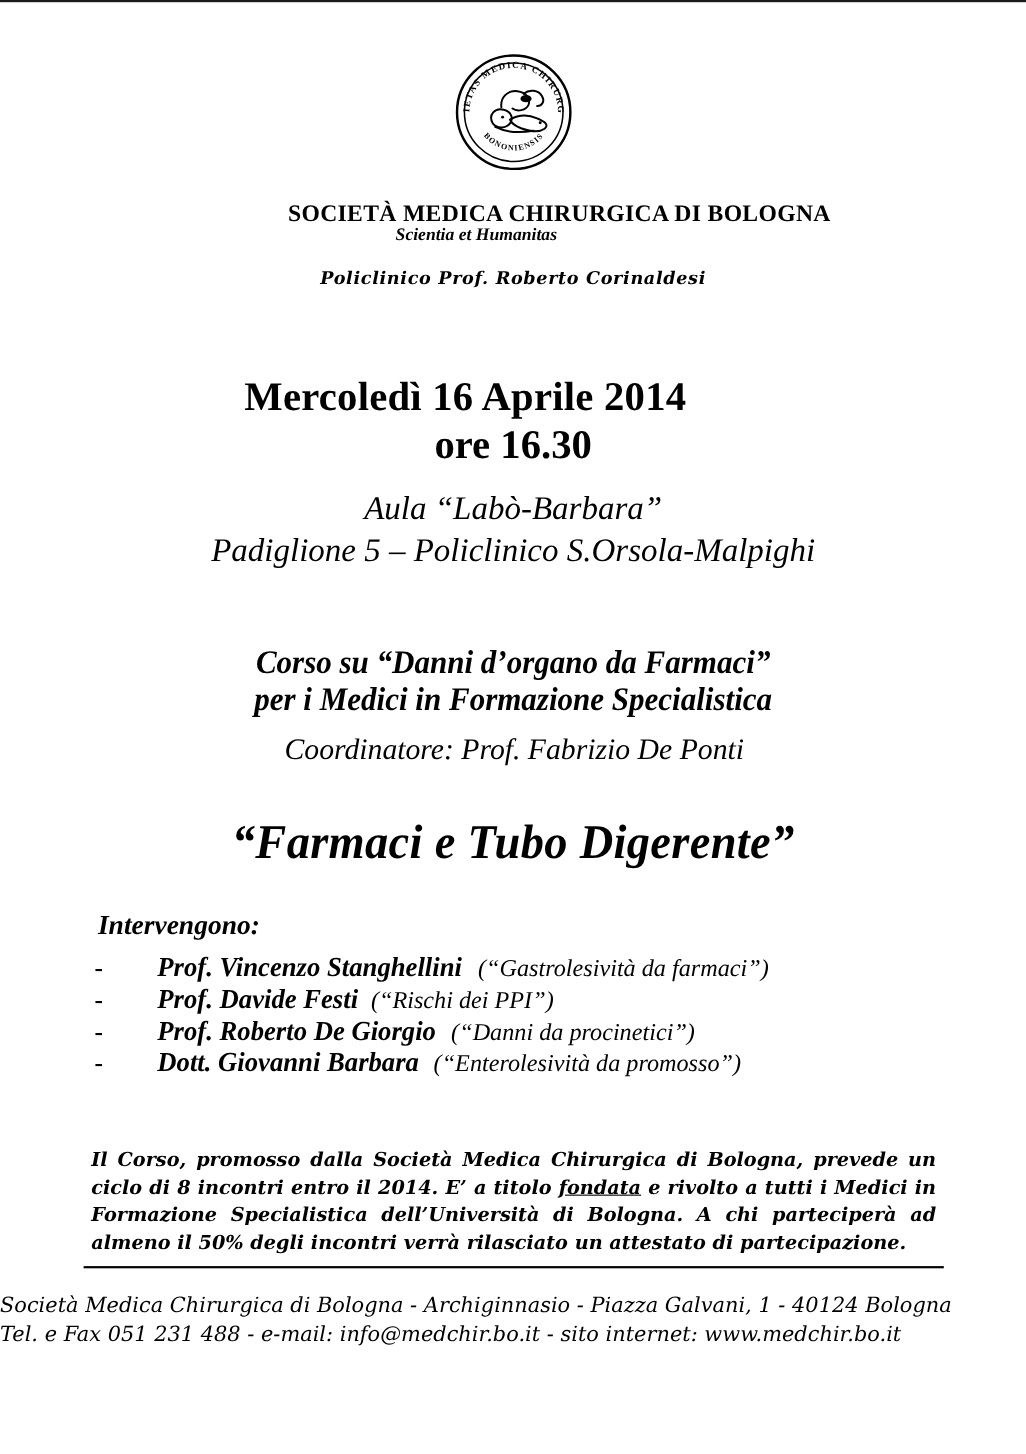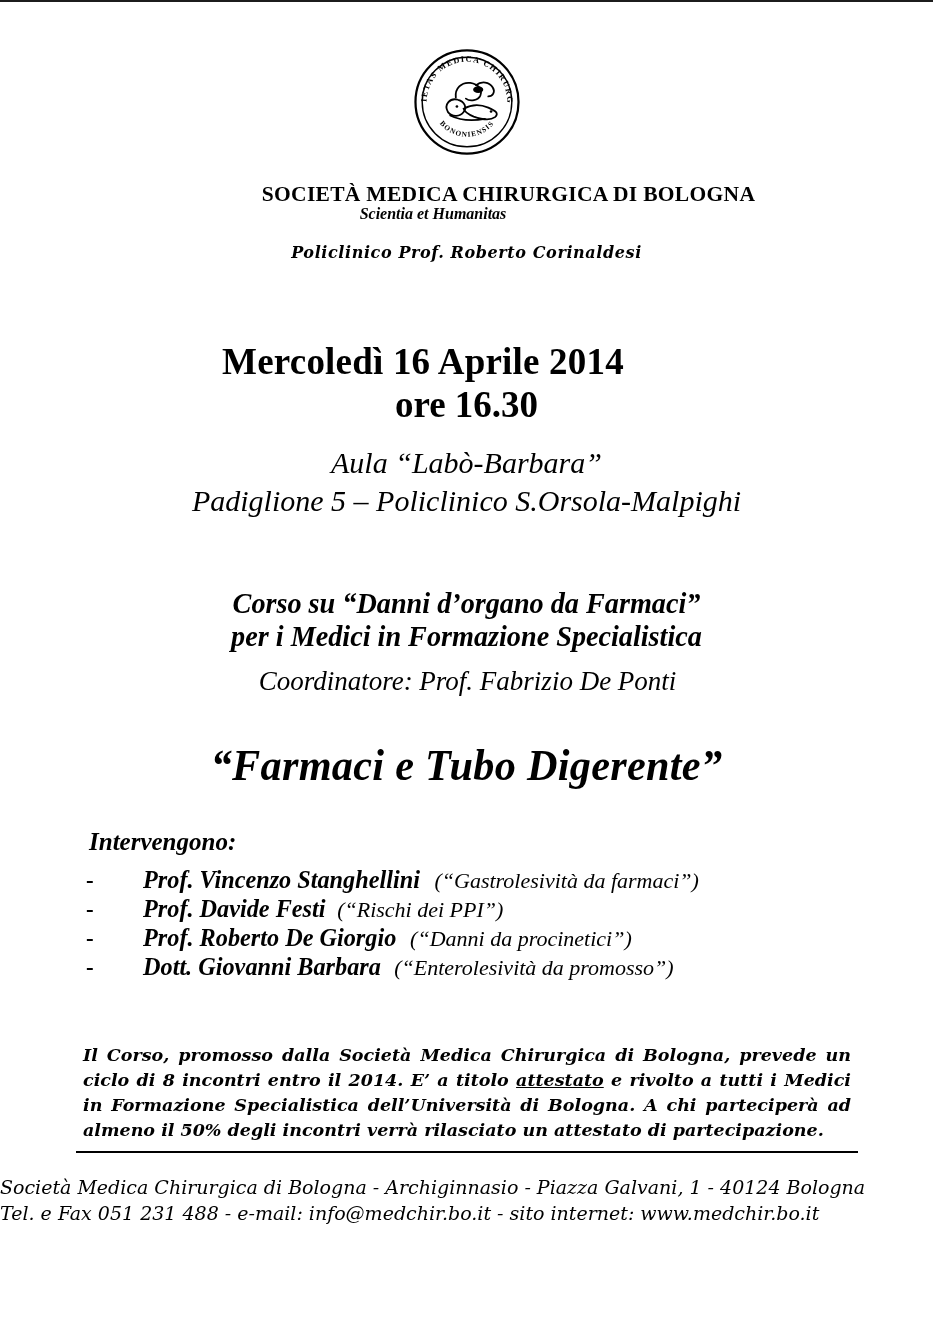--- a/index.html
+++ b/index.html
@@ -294,21 +294,21 @@
     </div>
 
     <div class="speaker-row">
       <span class="speaker-dash">-</span>
       <span class="speaker-name">Dott. Giovanni Barbara</span>
       <span class="speaker-topic">(“Enterolesività da promosso”)</span>
     </div>
 
   </div>
 
-  <div class="notice"><span>Il Corso, promosso dalla Società Medica Chirurgica di Bologna, prevede un ciclo di 8 incontri entro il 2014. E’ a titolo </span><span class="underline">attestato</span><span> e rivolto a tutti i Medici in Formazione Specialistica dell’Università di Bologna. A chi parteciperà ad almeno il 50% degli incontri verrà rilasciato un attestato di partecipazione.</span></div>
+  <div class="notice"><span>Il Corso, promosso dalla Società Medica Chirurgica di Bologna, prevede un ciclo di 8 incontri entro il 2014. E’ a titolo </span><span class="underline">fondata</span><span> e rivolto a tutti i Medici in Formazione Specialistica dell’Università di Bologna. A chi parteciperà ad almeno il 50% degli incontri verrà rilasciato un attestato di partecipazione.</span></div>
 
   <div class="divider"></div>
   <div class="footer">
     <div>Società Medica Chirurgica di Bologna - Archiginnasio - Piazza Galvani, 1 - 40124 Bologna</div>
     <div>Tel. e Fax 051 231 488 - e-mail: info@medchir.bo.it - sito internet: www.medchir.bo.it</div>
   </div>
 
 </div>
 
 </body></html>

